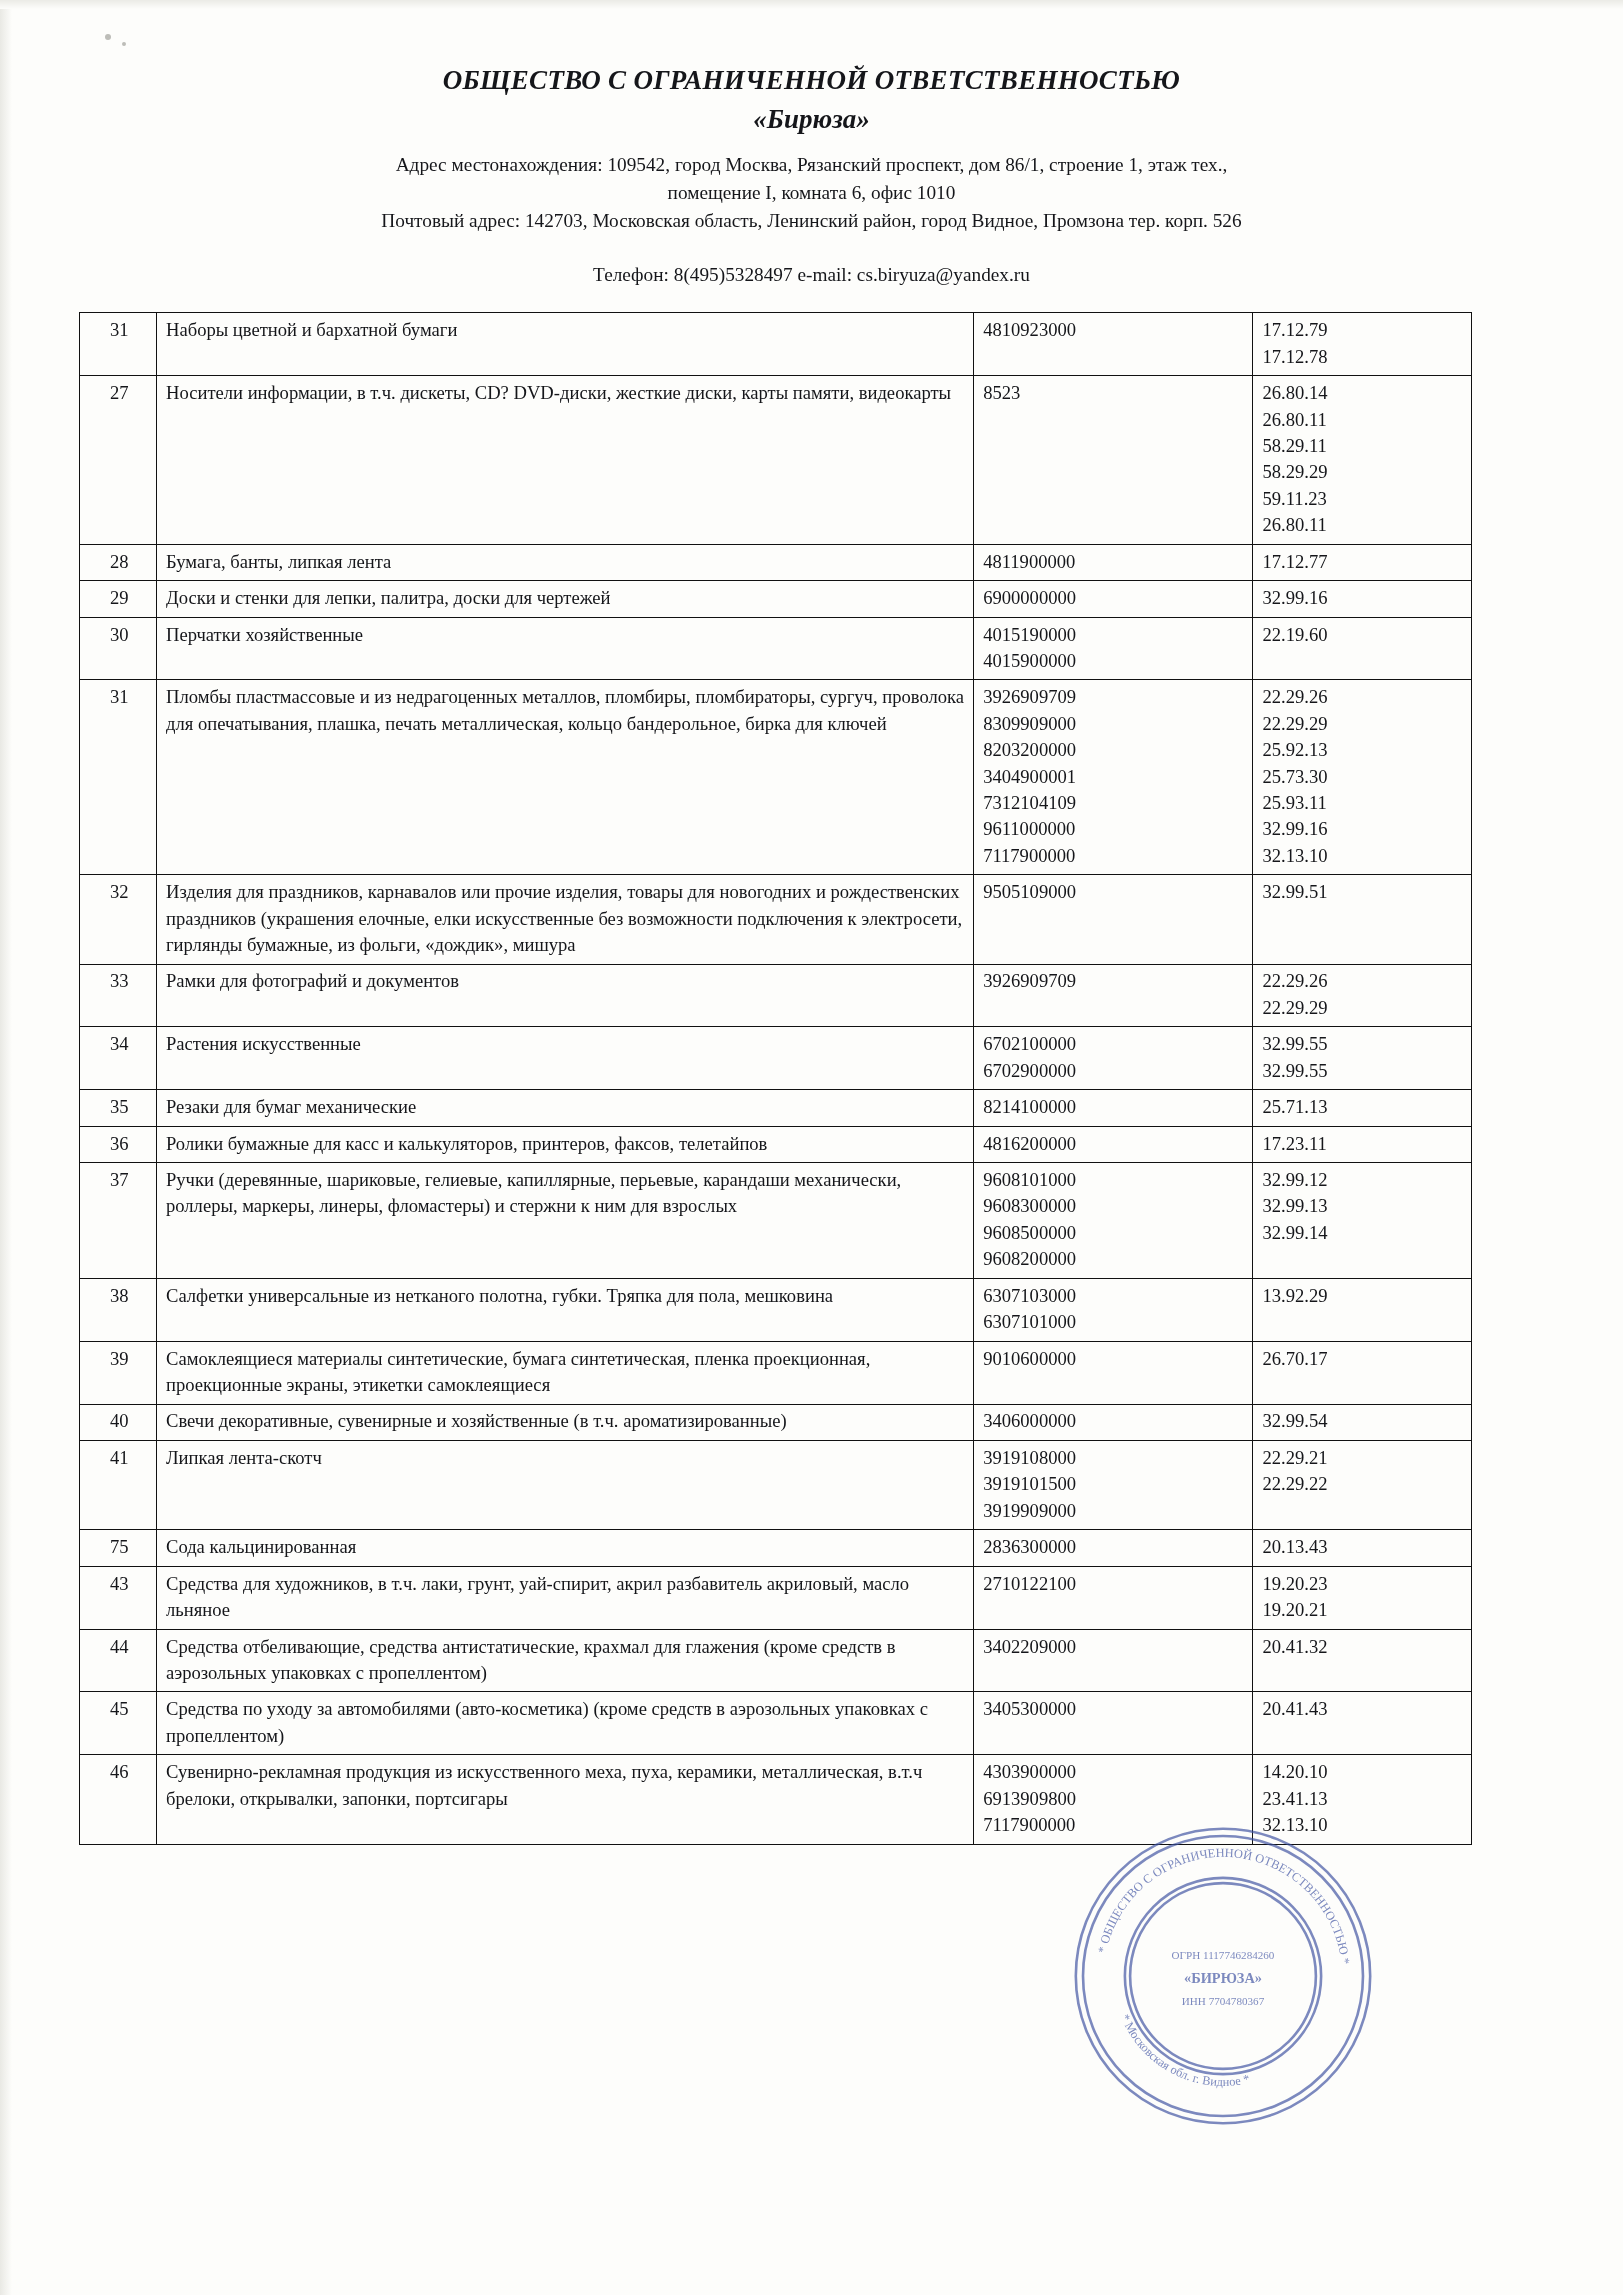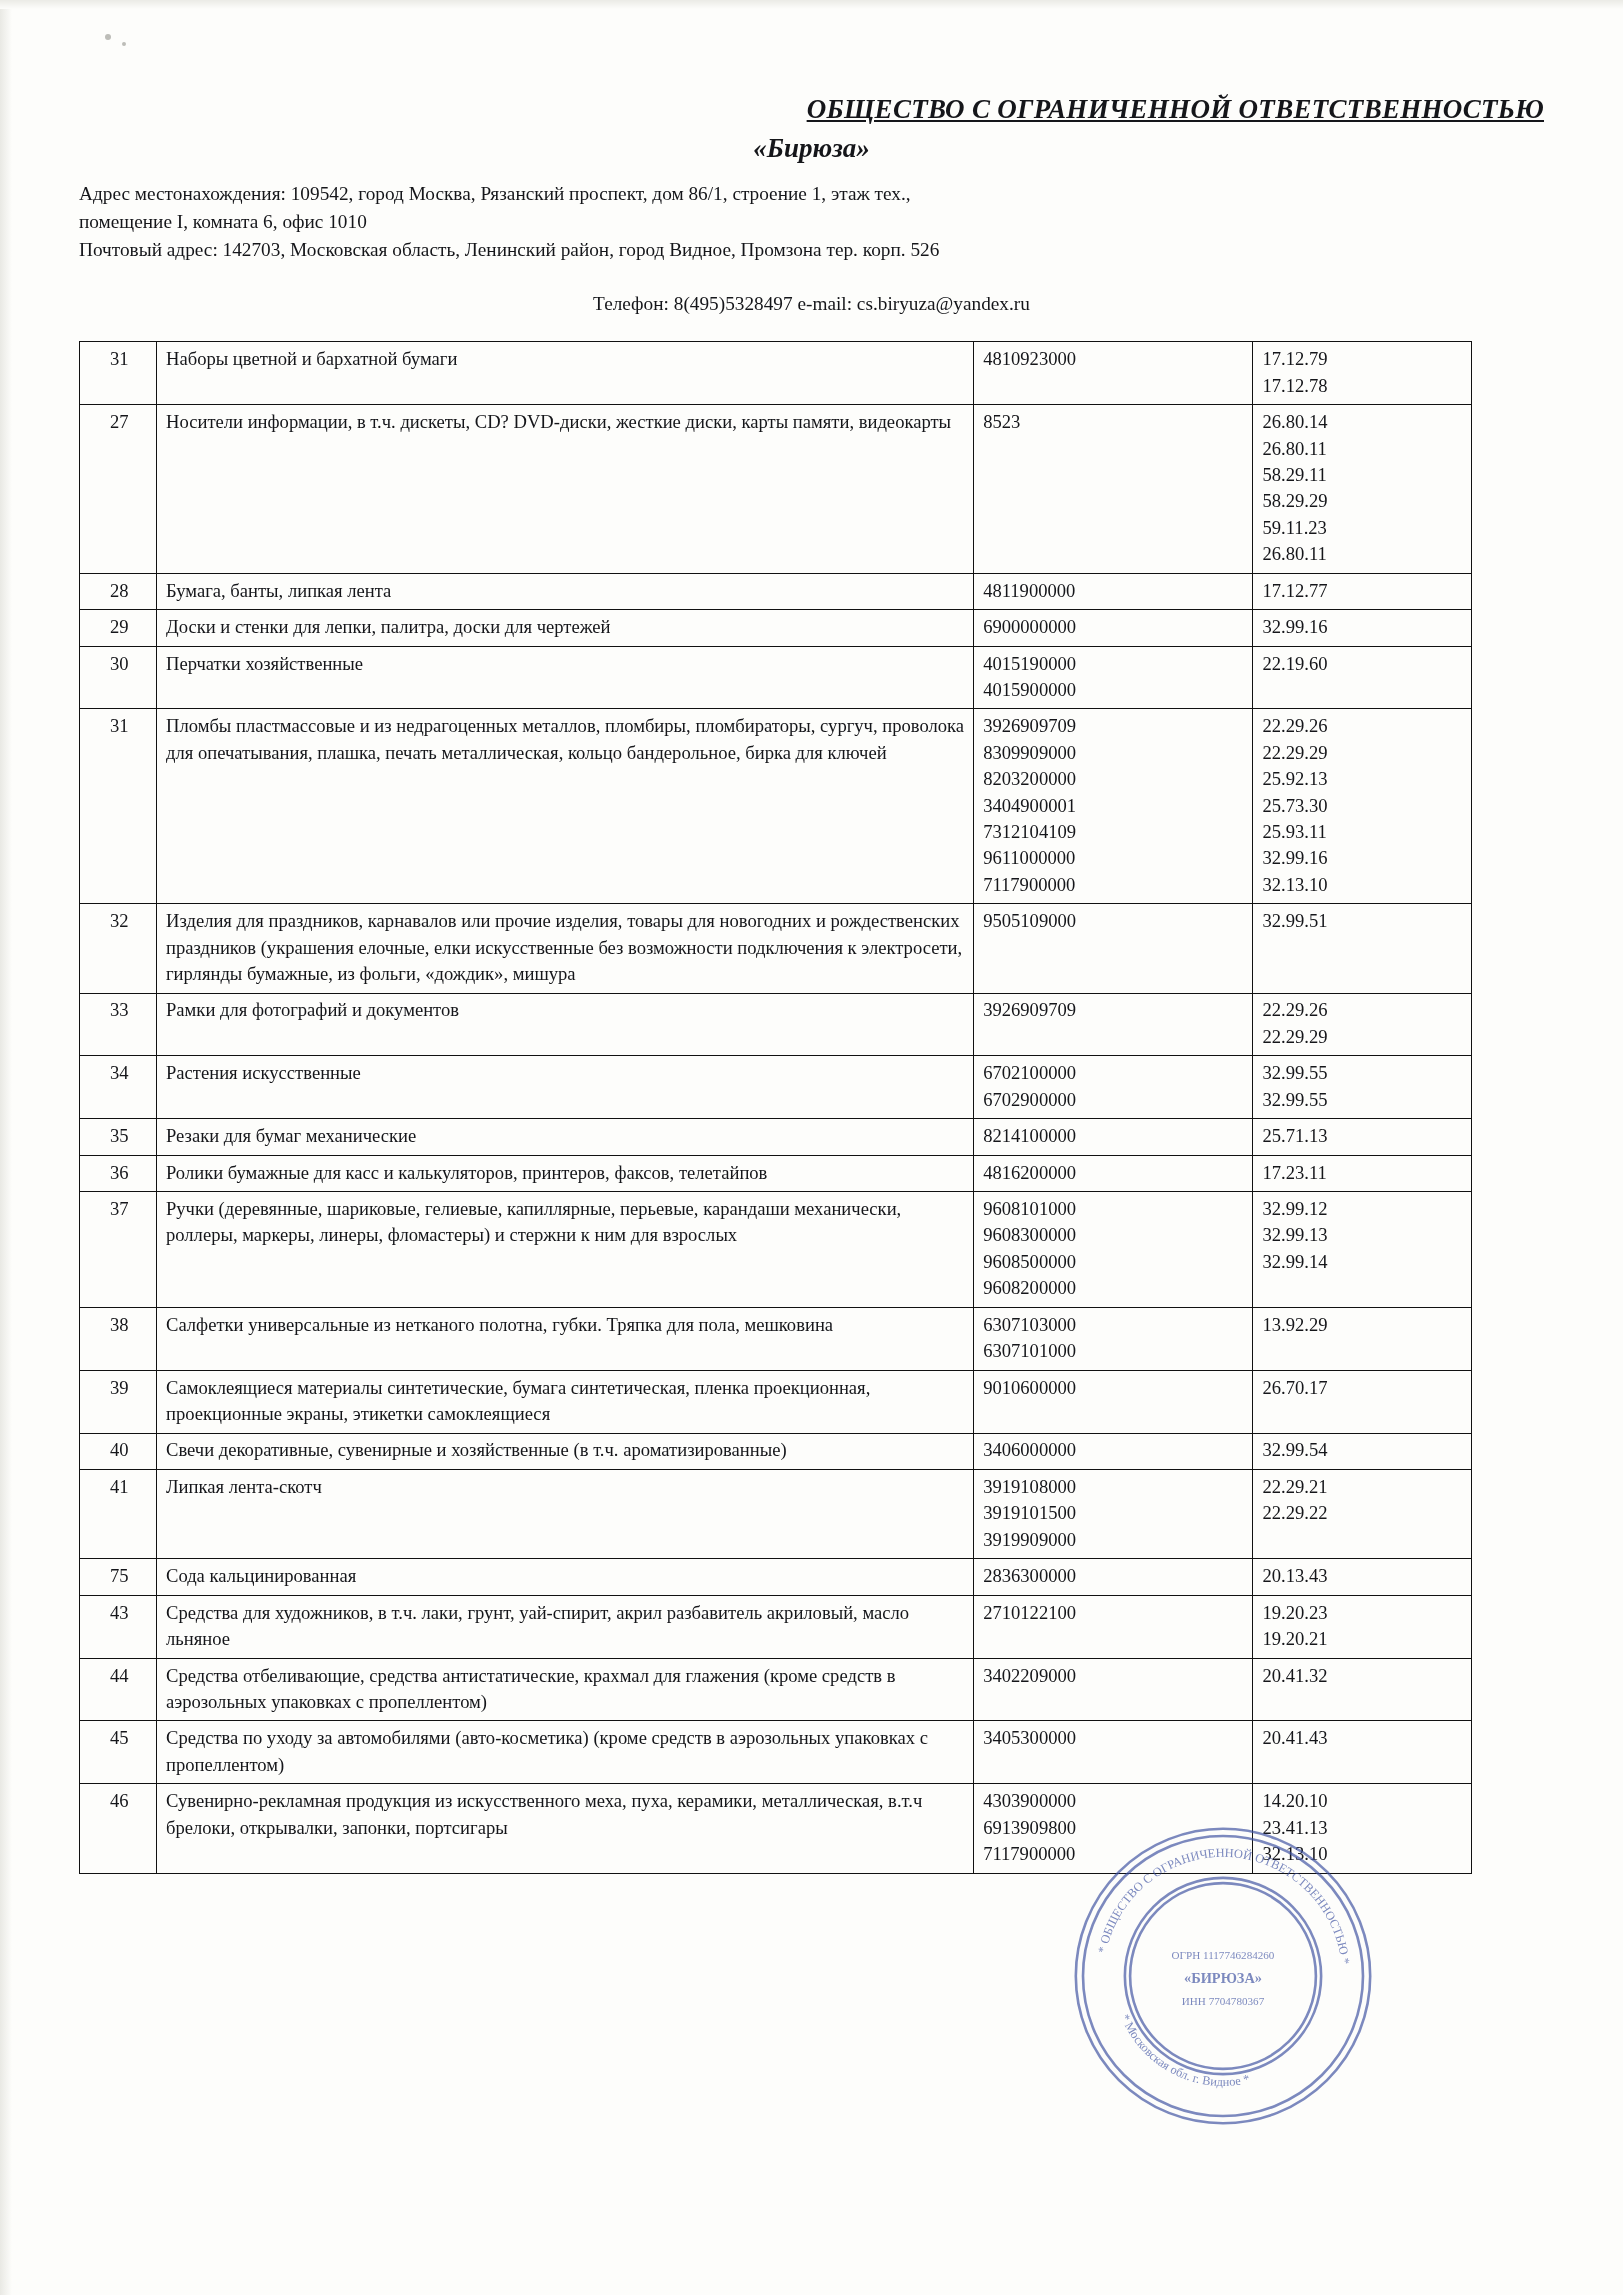--- a/index.html
+++ b/index.html
@@ -26,38 +26,37 @@
     inset: 0;
     background: #fdfdfb;
   }
   .content {
     position: absolute;
     left: 79px;
     top: 59px;
     width: 1465px;
   }
   .org-title {
-    text-align: right;
+    text-align: center;
     font-weight: bold;
     font-style: italic;
     font-size: 27px;
     letter-spacing: 0.3px;
-    margin: 34px 0 0 0;
+    margin: 5px 0 0 0;
     line-height: 1.25;
-    text-decoration: underline;
   }
   .org-name {
     text-align: center;
     font-weight: bold;
     font-style: italic;
     font-size: 27px;
     margin: 6.5px 0 0 0;
   }
   .addr-block {
-    text-align: left;
+    text-align: center;
     font-size: 19.3px;
     line-height: 1.45;
     margin-top: 15.7px;
   }
   .addr-block div {
     margin: 0;
   }
   .reg-block {
     text-align: center;
     font-size: 19.3px;

